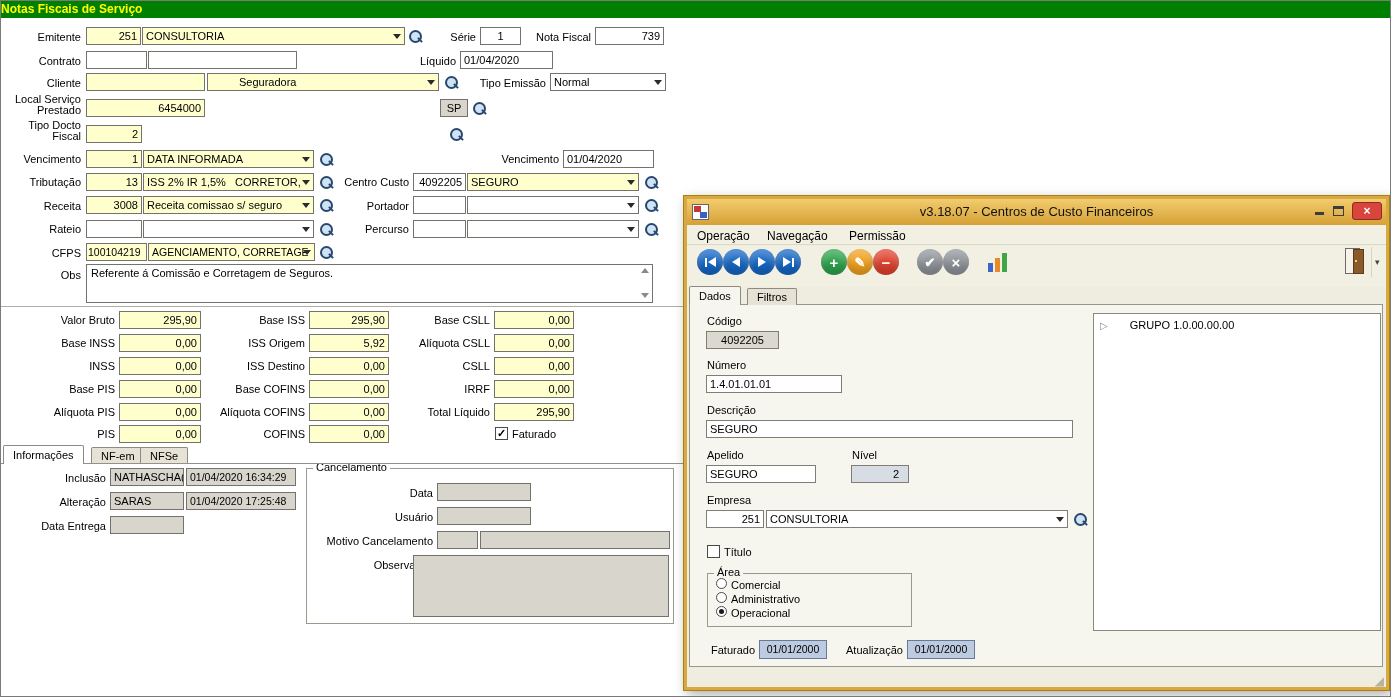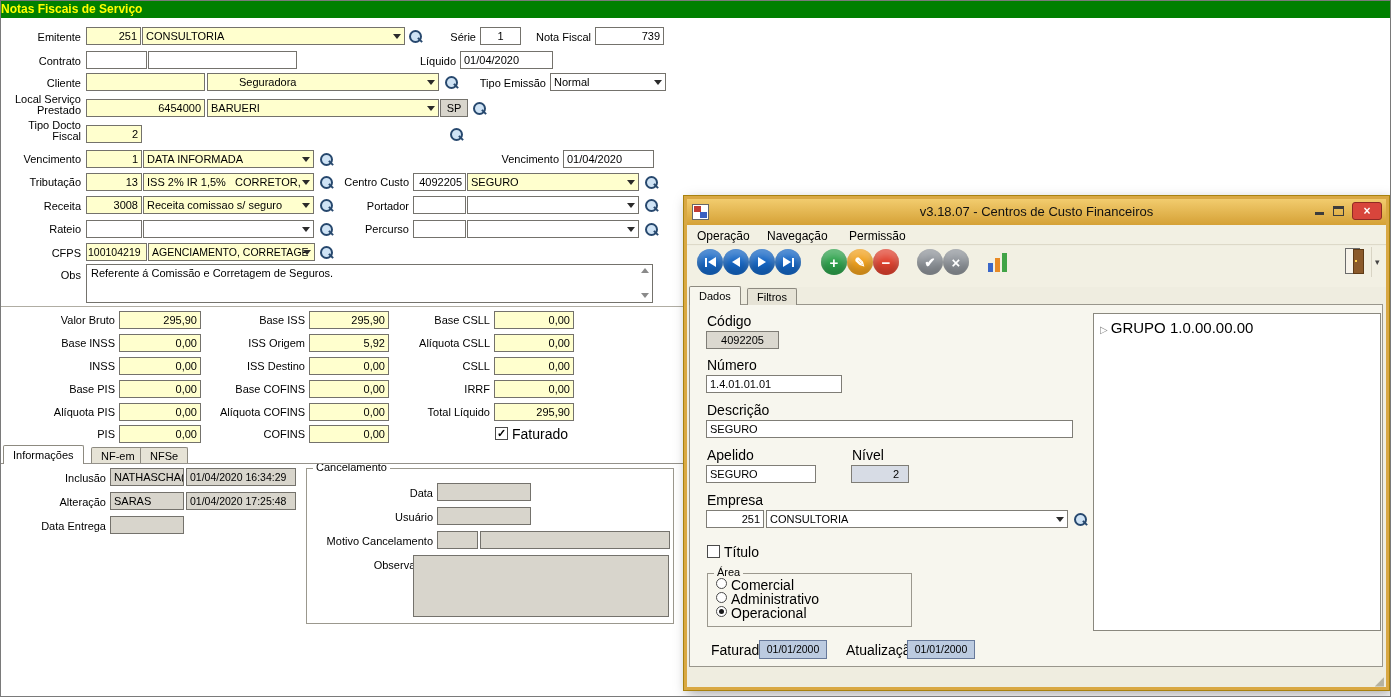--- a/index.html
+++ b/index.html
@@ -2,21 +2,21 @@
 <html><head>
 <meta charset="utf-8">
 <style>
 *{margin:0;padding:0;box-sizing:border-box}
 body{font-family:"Liberation Sans",sans-serif;font-size:11px;color:#000;background:#d8d8d8}
 .canvas{position:relative;width:1391px;height:697px;background:#fff;border:1px solid #7a7a7a;overflow:hidden}
 .abs{position:absolute}
 .titlebar{position:absolute;left:0;top:0;width:100%;height:17px;background:#008000;}
 .titlebar span{color:#ffff00;font-weight:bold;font-size:12px;line-height:17px}
 .lbl{position:absolute;font-size:11px;text-align:right;white-space:nowrap;line-height:13px}
-.lbl-l{position:absolute;font-size:14px;text-align:center;white-space:nowrap;line-height:13px}
+.lbl-l{position:absolute;font-size:11px;text-align:center;white-space:nowrap;line-height:13px}
 .fld{position:absolute;height:18px;border:1px solid #74726c;background:#fff;font-size:11px;line-height:16px;padding:0 3px;white-space:pre;overflow:hidden}
 .yel{background:#FFFFCE}
 .gray{background:#D8D5CC}
 .right{text-align:right}
 .center{text-align:center}
 .sm{font-size:10.5px}
 .combo{padding-right:15px}
 .arrow{position:absolute;right:3px;top:6px;width:0;height:0;border-left:4px solid transparent;border-right:4px solid transparent;border-top:5px solid #2b2b2b}
 .mag{position:absolute;width:15px;height:15px}
 .mag::before{content:"";position:absolute;left:1px;top:1px;width:9px;height:9px;border:2px solid #27486e;border-radius:50%;background:#cfe3f5}
@@ -78,21 +78,20 @@
   <div class="lbl" style="left:6px;top:76px;width:74px">Cliente</div>
   <div class="fld yel" style="left:85px;top:72px;width:119px"></div>
   <div class="fld yel combo" style="left:206px;top:72px;width:232px"><span style="margin-left:28px">Seguradora</span><span class="arrow"></span></div>
   <span class="mag" style="left:443px;top:74px"></span>
   <div class="lbl" style="left:470px;top:76px;width:75px">Tipo Emissão</div>
   <div class="fld combo" style="left:549px;top:72px;width:116px"><span>Normal</span><span class="arrow"></span></div>
 
   <div class="lbl" style="left:2px;top:92px;width:78px">Local Serviço</div>
   <div class="lbl" style="left:2px;top:103px;width:78px">Prestado</div>
   <div class="fld yel right" style="left:85px;top:98px;width:119px">6454000</div>
-  <div class="fld yel combo" style="left:206px;top:98px;width:232px"><span>BARUERI</span><span class="arrow"></span></div>
   <div class="fld gray center" style="left:439px;top:98px;width:28px">SP</div>
   <span class="mag" style="left:471px;top:100px"></span>
 
   <div class="lbl" style="left:2px;top:118px;width:78px">Tipo Docto</div>
   <div class="lbl" style="left:2px;top:129px;width:78px">Fiscal</div>
   <div class="fld yel right" style="left:85px;top:124px;width:56px">2</div>
   <span class="mag" style="left:448px;top:126px"></span>
 
   <div class="lbl" style="left:6px;top:152px;width:74px">Vencimento</div>
   <div class="fld yel right" style="left:85px;top:149px;width:56px">1</div>
@@ -308,20 +307,20 @@
     <div class="lbl-l" style="left:44px;top:408px">Operacional</div>
 
     <div class="lbl-l" style="left:24px;top:445px">Faturado</div>
     <div class="dfld d-date" style="left:72px;top:441px;width:68px;height:19px;line-height:17px">01/01/2000</div>
     <div class="lbl-l" style="left:159px;top:445px">Atualização</div>
     <div class="dfld d-date" style="left:220px;top:441px;width:68px;height:19px;line-height:17px">01/01/2000</div>
 
     <div class="abs" style="left:406px;top:114px;width:288px;height:318px;background:#fff;border:1px solid #8a887e">
       <div class="abs" style="left:6px;top:5px;white-space:nowrap">
         <span style="color:#8a8a8a;font-size:10px">▷</span>
-        <span style="font-size:15px;margin-left:0">GRUPO 1.0.00.00.00</span>
+        <span style="font-size:11px;margin-left:19px">GRUPO 1.0.00.00.00</span>
       </div>
     </div>
 
     <span class="grip">◢</span>
   </div>
 
 </div>
 
 </body></html>

